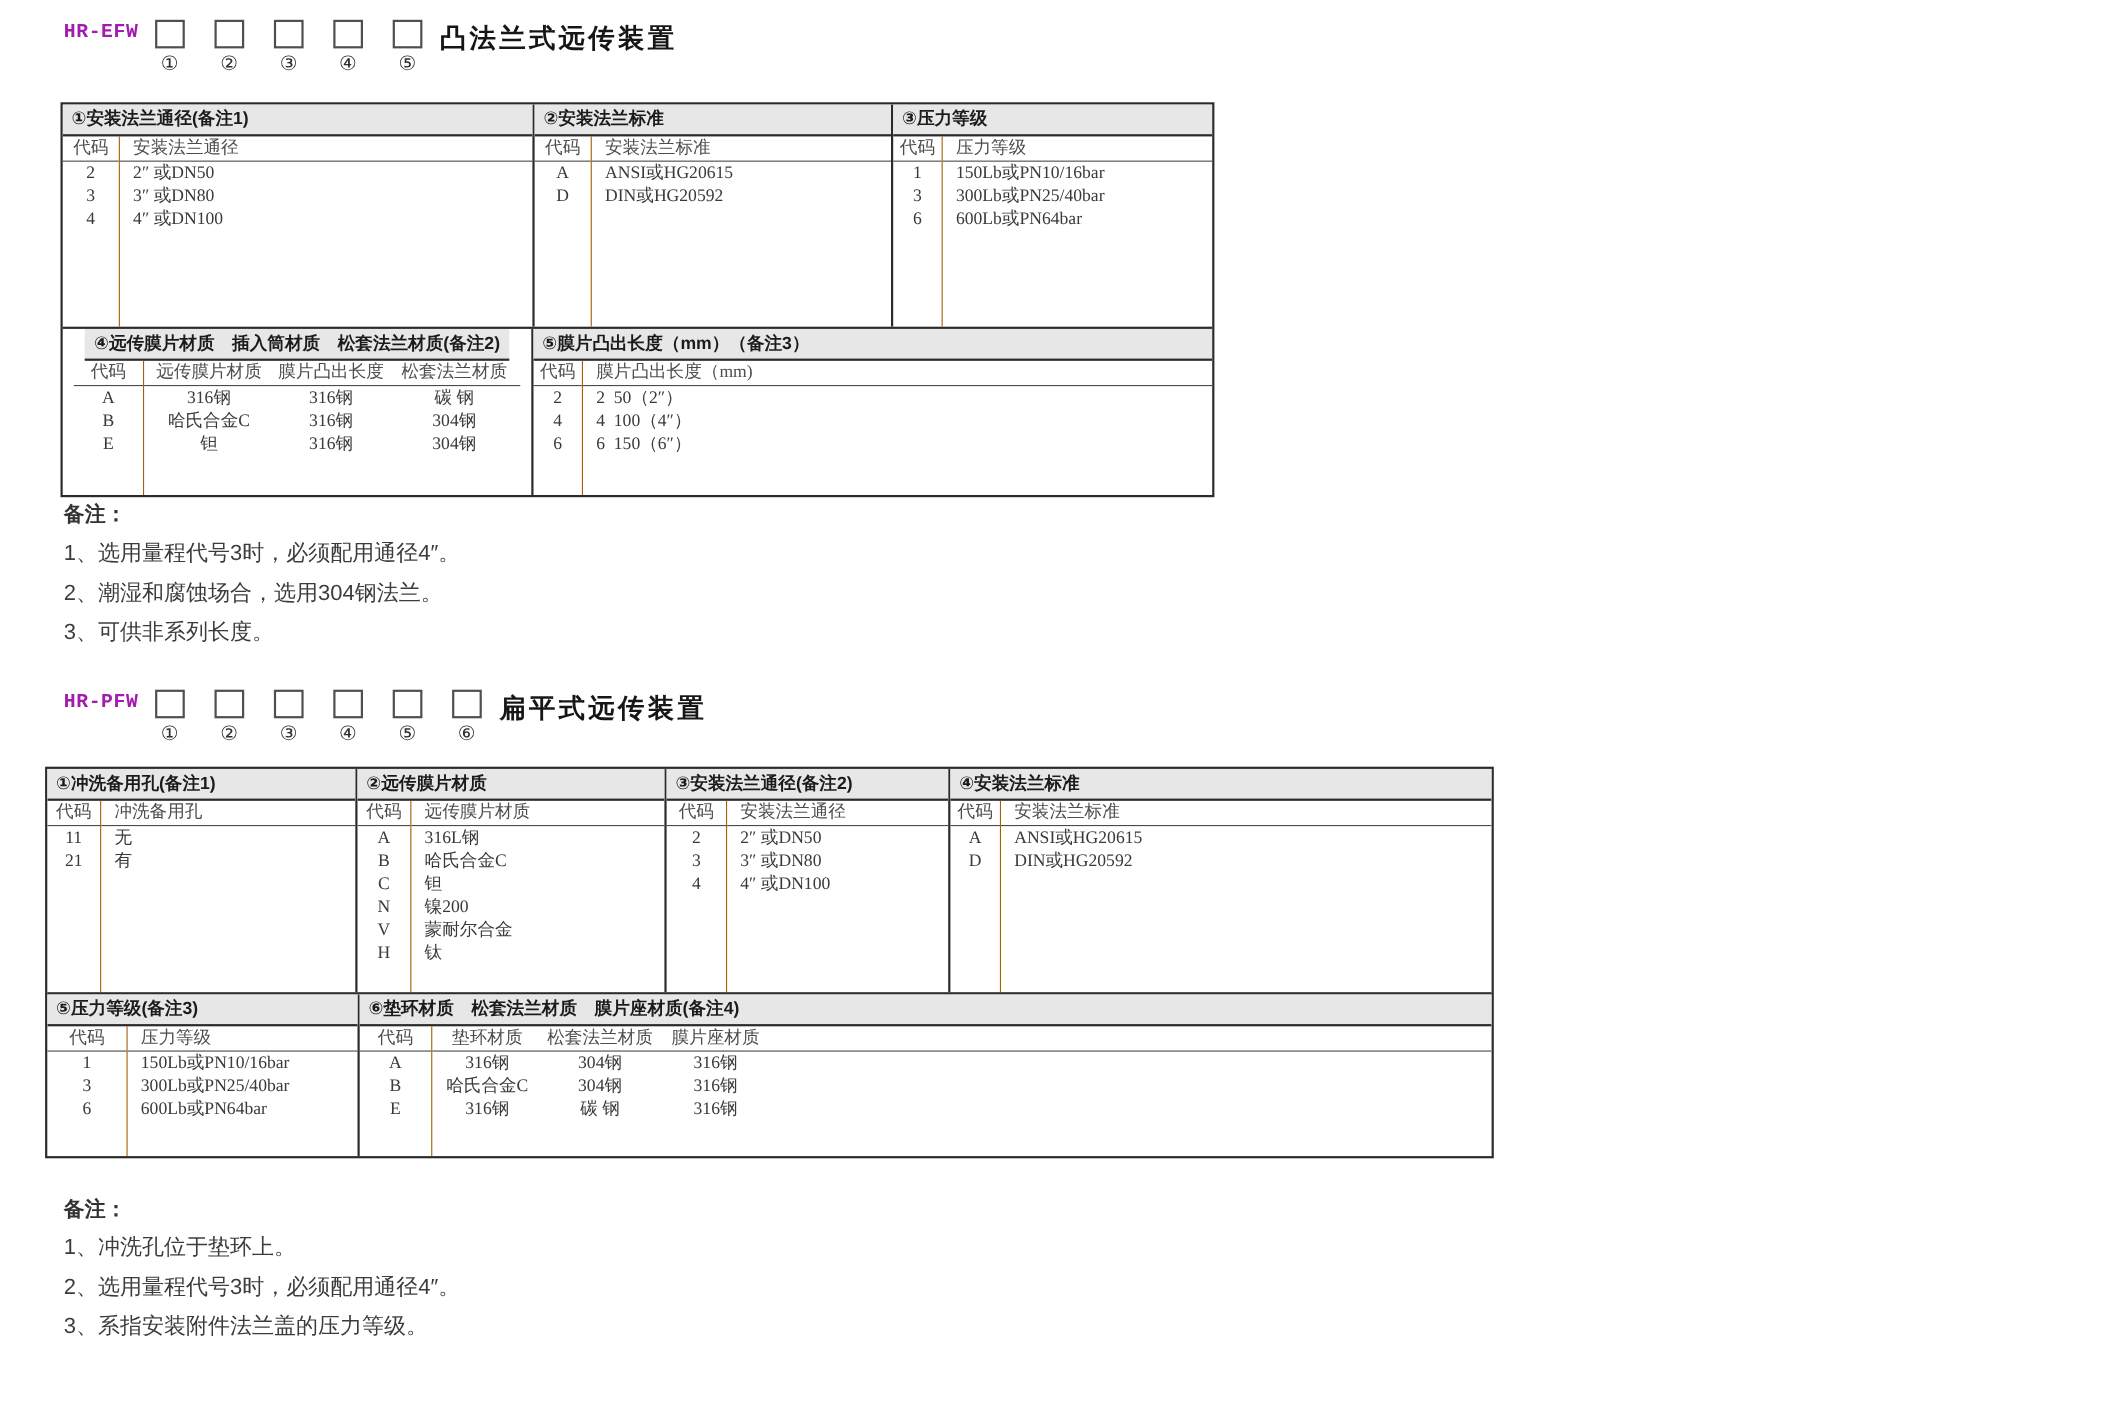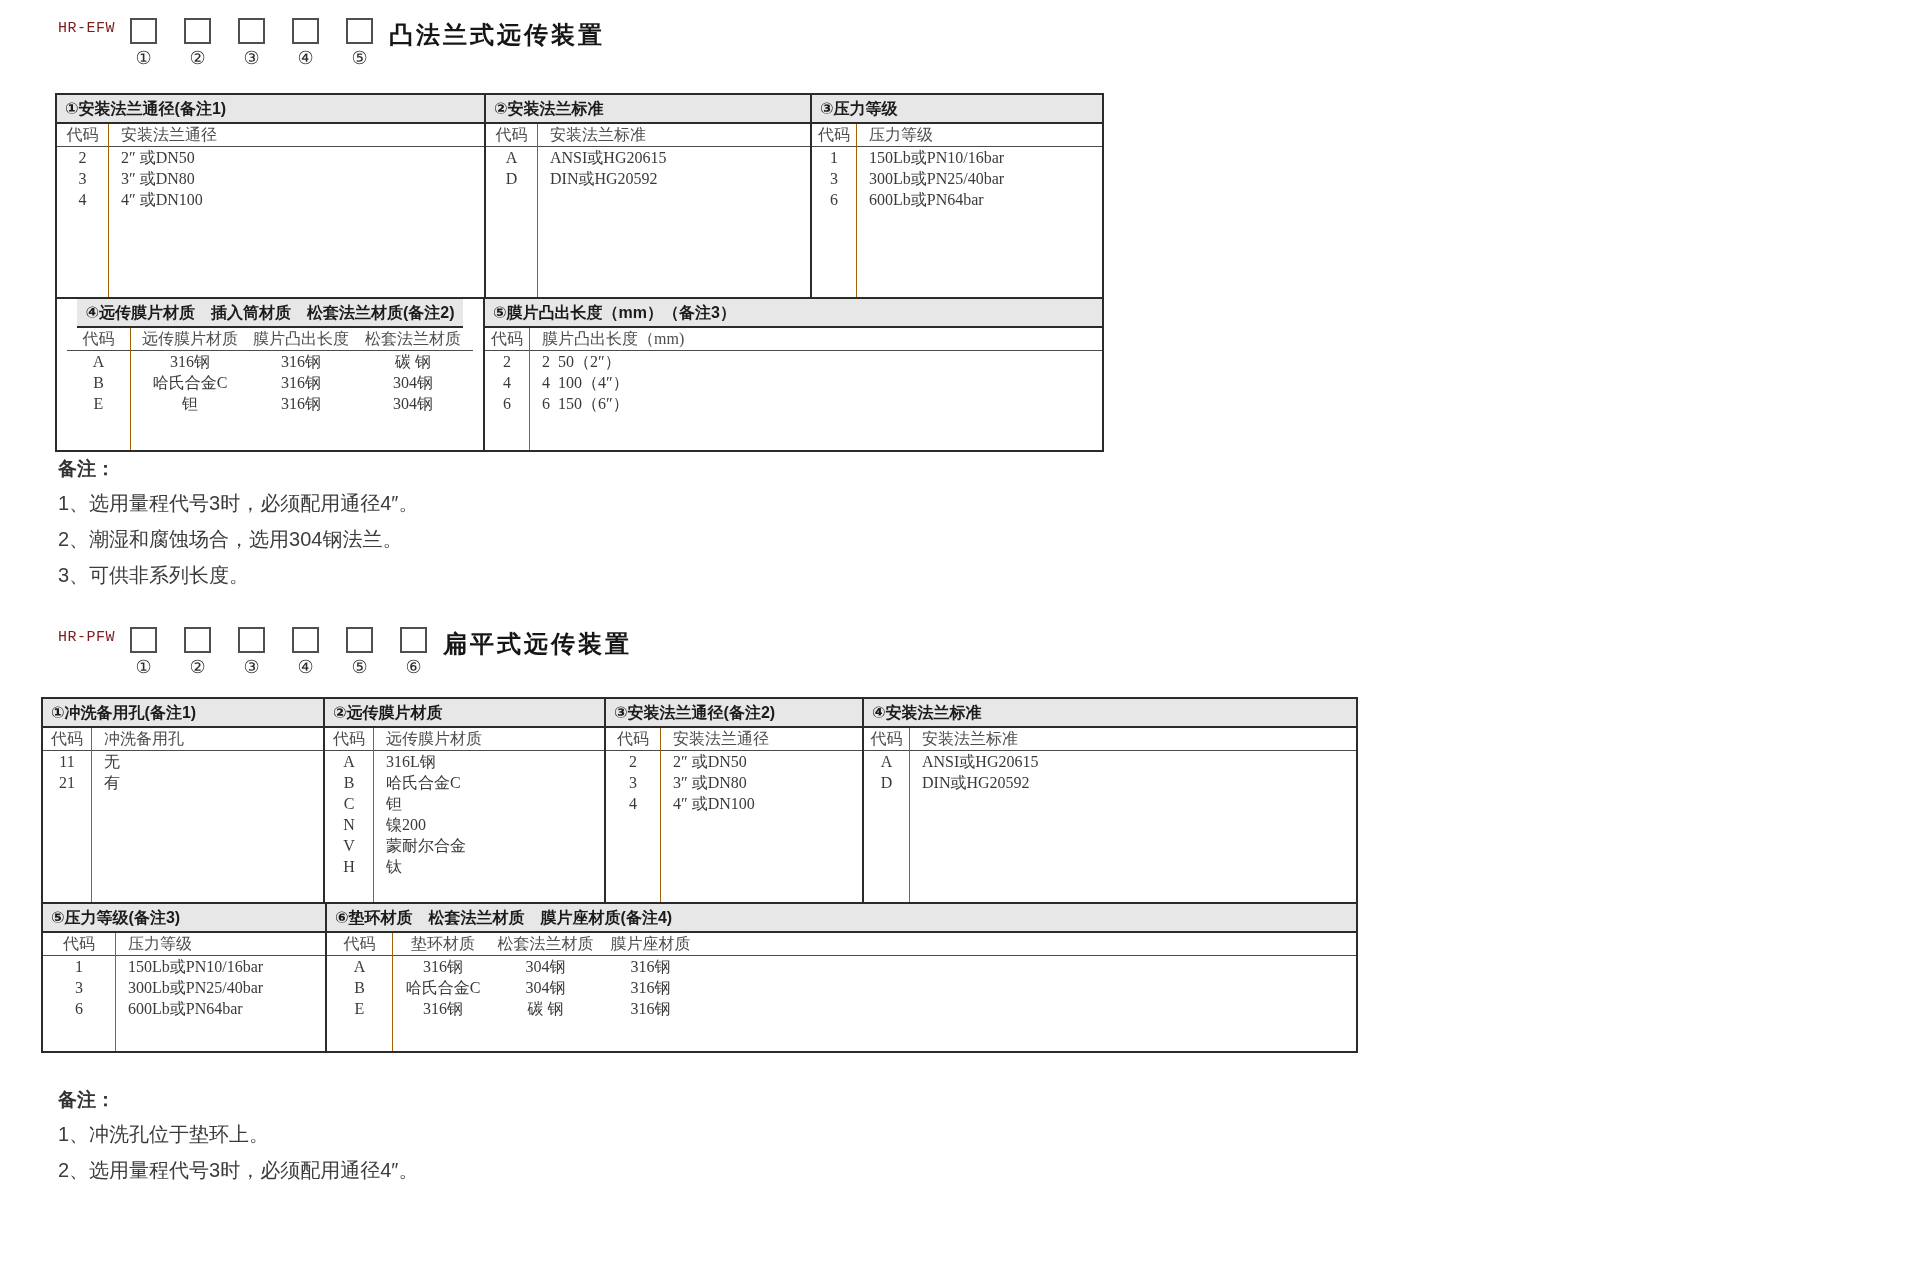--- a/index.html
+++ b/index.html
@@ -3,22 +3,22 @@
 <meta charset="utf-8">
 <style>
   html,body{margin:0;padding:0;background:#fff;}
   .page{position:relative;width:1920px;height:1287px;background:#ffffff;overflow:hidden;
         font-family:"Liberation Serif","DejaVu Serif",serif;}
 
   
   .model-block{position:absolute;display:flex;align-items:flex-start;}
   #efw-title{left:58px;top:18px;}
   #pfw-title{left:58px;top:627px;}
-  .model{font-family:"Liberation Mono","DejaVu Sans Mono",monospace;font-weight:normal;
-         font-size:15px;color:#7f1d1d;margin-right:15px;padding-top:2px;letter-spacing:0.5px;}
+  .model{font-family:"Liberation Mono","DejaVu Sans Mono",monospace;font-weight:bold;
+         font-size:18px;color:#a21caf;margin-right:15px;padding-top:2px;letter-spacing:0.5px;}
   .boxes{display:flex;gap:27px;margin-right:16px;}
   .pos{display:flex;flex-direction:column;align-items:center;width:27px;}
   .box{width:27px;height:26px;border:2px solid #4f4f4f;box-sizing:border-box;background:#fff;}
   .pos-num{margin-top:5px;font-size:18px;color:#2e2e2e;line-height:18px;}
   .prod{font-family:"Liberation Sans","DejaVu Sans",sans-serif;font-weight:bold;
         font-size:24px;color:#161616;letter-spacing:3px;padding-top:1px;white-space:pre;}
 
   
   .spec-table{position:absolute;border:2px solid var(--border,#2b2b2b);box-sizing:content-box;background:#fff;}
   #table-efw{left:55px;top:93px;width:1045px;}
@@ -318,15 +318,16 @@
             </div>
           </div>
         </div>
       </div>
     </div>
 
   <div class="notes" id="notes-pfw">
     <div class="notes-title">备注：</div>
     <div class="note-line">1、冲洗孔位于垫环上。</div>
     <div class="note-line">2、选用量程代号3时，必须配用通径4″。</div>
+    <div class="note-line">3、系指安装附件法兰盖的压力等级。</div>
   </div>
 
 </div>
 
 </body></html>

